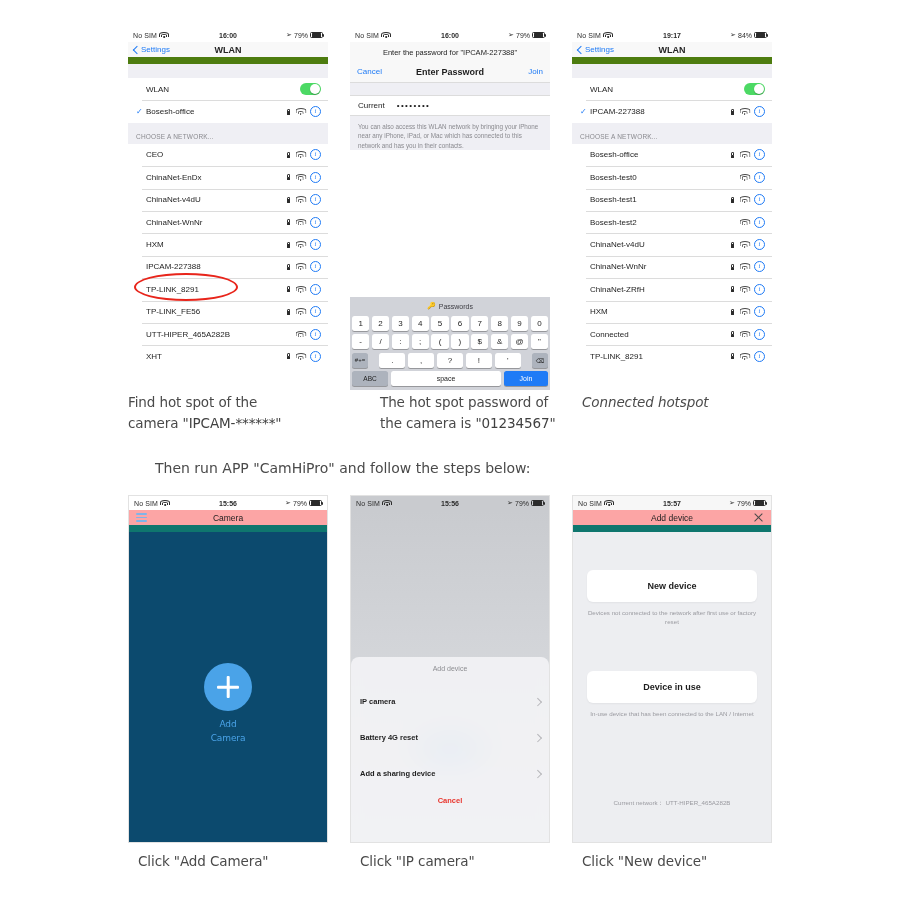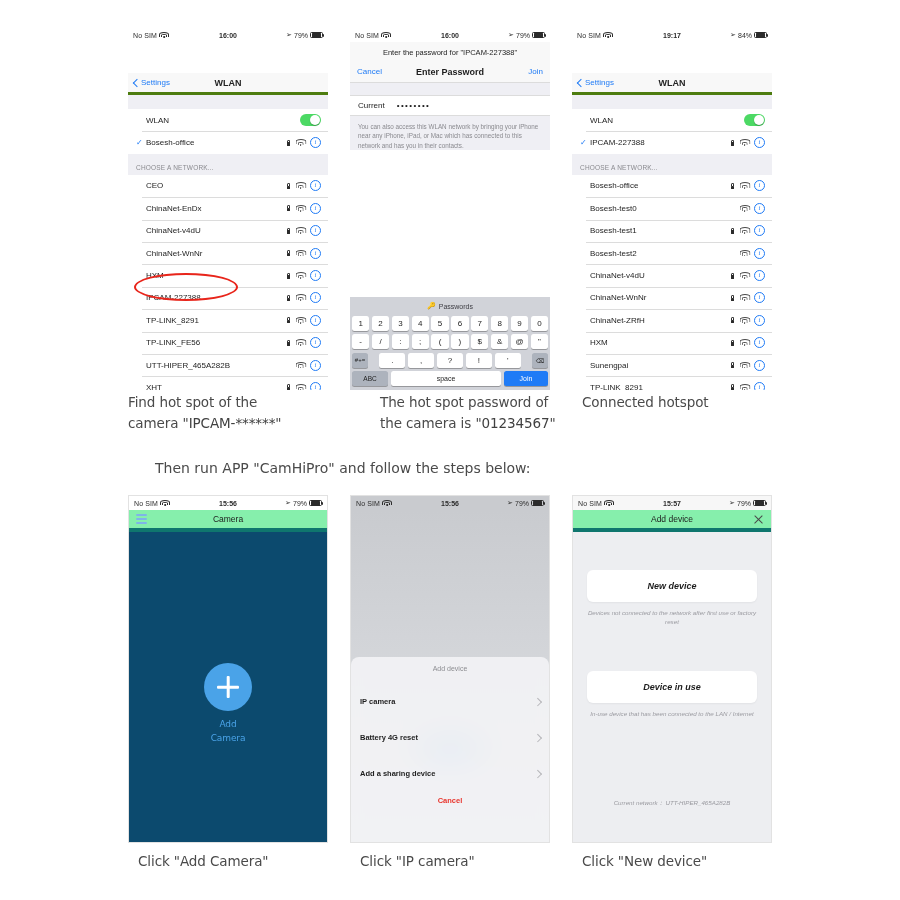--- a/index.html
+++ b/index.html
@@ -30,22 +30,22 @@
   .wifi-glyph i.b{width:4px;height:2px;top:2.5px;}
   .wifi-glyph i.c{width:1.6px;height:1.6px;top:4.6px;background:#2b2b2b;border:none;border-radius:50%;}
   .loc-glyph{font-size:7px;transform:rotate(-0deg);}
   .batt{width:13px;height:6.5px;border:1px solid #2b2b2b;border-radius:1.5px;position:relative;
      box-sizing:border-box;padding:.6px;}
   .batt span{display:block;height:100%;background:#2b2b2b;border-radius:.5px;}
   .batt:after{content:"";position:absolute;right:-2.2px;top:1.7px;width:1.2px;height:2.6px;
      background:#2b2b2b;border-radius:0 1px 1px 0;}
 
   
-  .navbar{height:22px;background:#f8f8f8;border-bottom:3px solid #4d7c0f;display:flex;
-     align-items:center;position:relative;padding:0 6px;box-sizing:border-box;margin-top:31px;}
+  .navbar{height:22px;background:#f8f8f8;border-bottom:7px solid #4d7c0f;display:flex;
+     align-items:center;position:relative;padding:0 6px;box-sizing:border-box;}
   .nav-back{color:#1f7bf6;font-size:8px;display:flex;align-items:center;gap:1px;z-index:2;}
   .chev-left{display:inline-block;width:5px;height:5px;border-left:1.6px solid #1f7bf6;
      border-bottom:1.6px solid #1f7bf6;transform:rotate(45deg);}
   .nav-title{position:absolute;left:0;right:0;text-align:center;font-size:9px;font-weight:bold;color:#242424;}
 
   
   .listbg{background:#efeff4;}
   .gap{height:14px;background:#efeff4;}
   .grp{background:#ffffff;}
   .row{height:22.4px;display:flex;align-items:center;padding:0 7px 0 8px;box-sizing:border-box;
@@ -93,21 +93,21 @@
   .key{background:#fff;border-radius:2.5px;height:15px;flex:1;display:flex;align-items:center;justify-content:center;
      font-size:8px;color:#1d1d1d;box-shadow:0 1px 0 rgba(0,0,0,.28);}
   .key.dark{background:#adb3bd;font-size:6px;color:#1d1d1d;}
   .key.abc{background:#adb3bd;flex:0 0 36px;font-size:6.5px;}
   .key.space{flex:1;font-size:7px;}
   .key.join{background:#1f7bf6;color:#fff;flex:0 0 44px;font-size:7px;}
   .key.narrow{flex:0 0 16px;}
   .key.spacer{background:transparent;box-shadow:none;flex:0 0 6px;}
 
   
-  .app-nav{height:22px;background:#86efac;border-bottom:4px solid #0f766e;display:flex;align-items:center;
+  .app-nav{height:22px;background:#fca5a5;border-bottom:7px solid #0f766e;display:flex;align-items:center;
      padding:0 7px;box-sizing:border-box;position:relative;}
   .app-nav .t{position:absolute;left:0;right:0;text-align:center;font-size:8.5px;color:#1d1d1d;}
   .burger{width:11px;z-index:2;}
   .burger b{display:block;height:1.6px;background:#7fb4e8;margin-bottom:2.2px;border-radius:1px;}
   .burger b:last-child{margin-bottom:0;}
   .app-body{background:#0c4a6e;position:absolute;left:0;right:0;top:36px;bottom:0;}
   .addcam{position:absolute;left:50%;top:50%;transform:translate(-50%,-50%);text-align:center;}
   .plus-circle{width:48px;height:48px;border-radius:50%;background:#4aa3e8;margin:0 auto;position:relative;}
   .plus-circle:before,.plus-circle:after{content:"";position:absolute;background:#fff;border-radius:1px;}
   .plus-circle:before{left:50%;top:50%;transform:translate(-50%,-50%);width:22px;height:2.6px;}
@@ -122,21 +122,21 @@
   .sheetpanel{position:absolute;left:0;right:0;bottom:0;height:185px;
      background:rgba(244,244,246,.88);border-radius:8px 8px 0 0;backdrop-filter:blur(6px);}
   .sheet-title{text-align:center;font-size:7px;color:#8d8d92;padding:8px 0 6px;}
   .sheet-item{height:25px;display:flex;align-items:center;padding:0 9px;box-sizing:border-box;position:relative;margin-top:11px;}
   .sheet-item .lb{font-size:7.5px;font-weight:bold;color:#1d1d1d;}
   .chev-right{margin-left:auto;width:4.5px;height:4.5px;border-right:1.1px solid #b4b4b8;
      border-top:1.1px solid #b4b4b8;transform:rotate(45deg);}
   .sheet-cancel{text-align:center;font-size:7.5px;font-weight:bold;color:#e8342c;margin-top:10px;}
 
   
-  .ad-body{position:absolute;left:0;right:0;top:36px;bottom:0;background:#edeef1;font-style:italic;}
+  .ad-body{position:absolute;left:0;right:0;top:36px;bottom:0;background:#edeef1;}
   .ad-card{margin:38px 14px 0;background:#fff;border-radius:6px;height:32px;display:flex;align-items:center;
      justify-content:center;font-size:9px;font-weight:bold;color:#1d1d1d;box-shadow:0 1px 2px rgba(0,0,0,.05);}
   .ad-sub{text-align:center;font-size:6.2px;color:#9a9aa0;line-height:1.5;margin:6px 10px 0;}
   .ad-card2{margin:44px 14px 0;}
   .ad-net{text-align:center;font-size:6.2px;color:#9a9aa0;position:absolute;left:0;right:0;bottom:34px;}
   .xclose{margin-left:auto;z-index:2;width:11px;height:11px;position:relative;}
   .xclose:before,.xclose:after{content:"";position:absolute;left:0;top:5px;width:11px;height:1.2px;background:#4a4a4a;}
   .xclose:before{transform:rotate(45deg);} .xclose:after{transform:rotate(-45deg);}
 
   
@@ -567,21 +567,21 @@
               <span class="wifi-s">
                 <i class="a"></i>
                 <i class="b"></i>
                 <i class="c"></i>
               </span>
               <span class="info">i</span>
             </span>
           </div>
         <div class="row">
             <span class="tick blank">✓</span>
-            <span class="nm">Sunengpai</span>
+            <span class="nm">Connected</span>
             <span class="icons">
               <span class="lock"></span>
               <span class="wifi-s">
                 <i class="a"></i>
                 <i class="b"></i>
                 <i class="c"></i>
               </span>
               <span class="info">i</span>
             </span>
           </div>
@@ -603,21 +603,21 @@
   </div>
 
   <div class="cap cap-r1 col1" style="left:128px;">
     <div>Find hot spot of the</div>
     <div><span>camera "</span><span class="hl">IPCAM-******</span><span>"</span></div>
   </div>
   <div class="cap cap-r1" style="left:380px;">
     <div>The hot spot password of</div>
     <div><span>the camera is "</span><span class="hl">01234567</span><span>"</span></div>
   </div>
-  <div class="cap cap-r1" style="left:582px;">
+  <div class="cap cap-r1" style="left:582px;font-style:italic;">
     <div>Connected hotspot</div>
   </div>
 
   <div class="midline">Then run APP "CamHiPro" and follow the steps below:</div>
 
   <div class="phone r2 col1">
     <div class="statusbar">
       <div class="sb-left">
         <span>No SIM</span>
         <span class="wifi-glyph">

